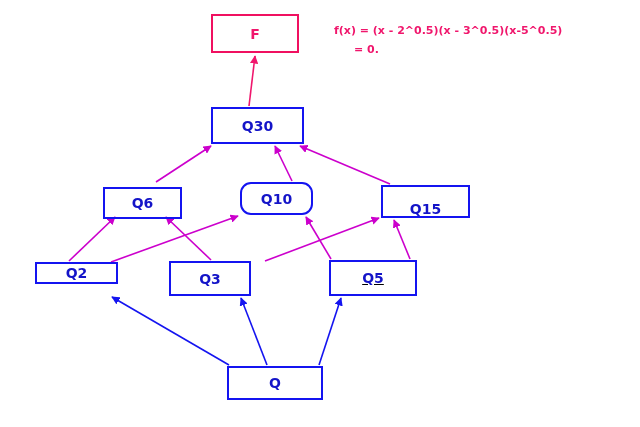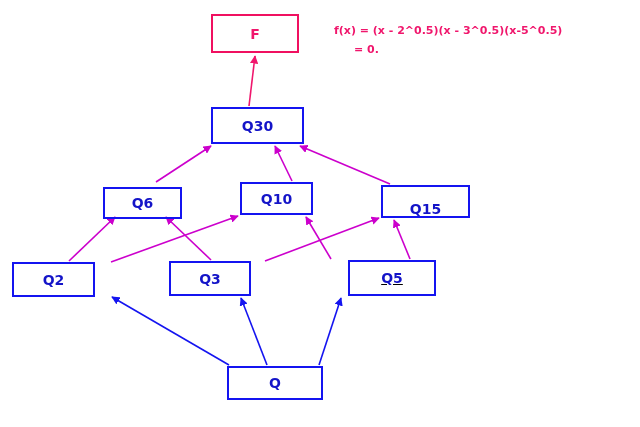--- a/index.html
+++ b/index.html
@@ -107,33 +107,33 @@
   <div id="nodes-group">
       <div class="node-box crimson" style="left: 211px; top: 14px; width: 88px; height: 39px;">
         <span class="node-label">F</span>
       </div>
       <div class="node-box blue" style="left: 211px; top: 107px; width: 93px; height: 37px;">
         <span class="node-label">Q30</span>
       </div>
       <div class="node-box blue" style="left: 103px; top: 187px; width: 79px; height: 32px;">
         <span class="node-label">Q6</span>
       </div>
-      <div class="node-box blue" style="left: 240px; top: 182px; width: 73px; height: 33px;">
+      <div class="node-box blue" style="left: 240px; top: 182px; width: 73px; height: 33px; border-radius: 11px;">
         <span class="node-label">Q10</span>
       </div>
       <div class="node-box blue" style="left: 381px; top: 185px; width: 89px; height: 33px; align-items: flex-end;">
         <span class="node-label">Q15</span>
       </div>
-      <div class="node-box blue" style="left: 12px; top: 262px; width: 83px; height: 35px;">
+      <div class="node-box blue" style="left: 35px; top: 262px; width: 83px; height: 22px;">
         <span class="node-label">Q2</span>
       </div>
       <div class="node-box blue" style="left: 169px; top: 261px; width: 82px; height: 35px;">
         <span class="node-label">Q3</span>
       </div>
-      <div class="node-box blue" style="left: 348px; top: 260px; width: 88px; height: 36px; text-decoration: underline;">
+      <div class="node-box blue" style="left: 329px; top: 260px; width: 88px; height: 36px; text-decoration: underline;">
         <span class="node-label">Q5</span>
       </div>
       <div class="node-box blue" style="left: 227px; top: 366px; width: 96px; height: 34px;">
         <span class="node-label">Q</span>
       </div>
     </div>
 
   <div id="formula-block"><span>f(x) = (x - 2^0.5)(x - 3^0.5)(x-5^0.5)</span><span id="formula-line2">= 0.</span></div>
 
 </div>

